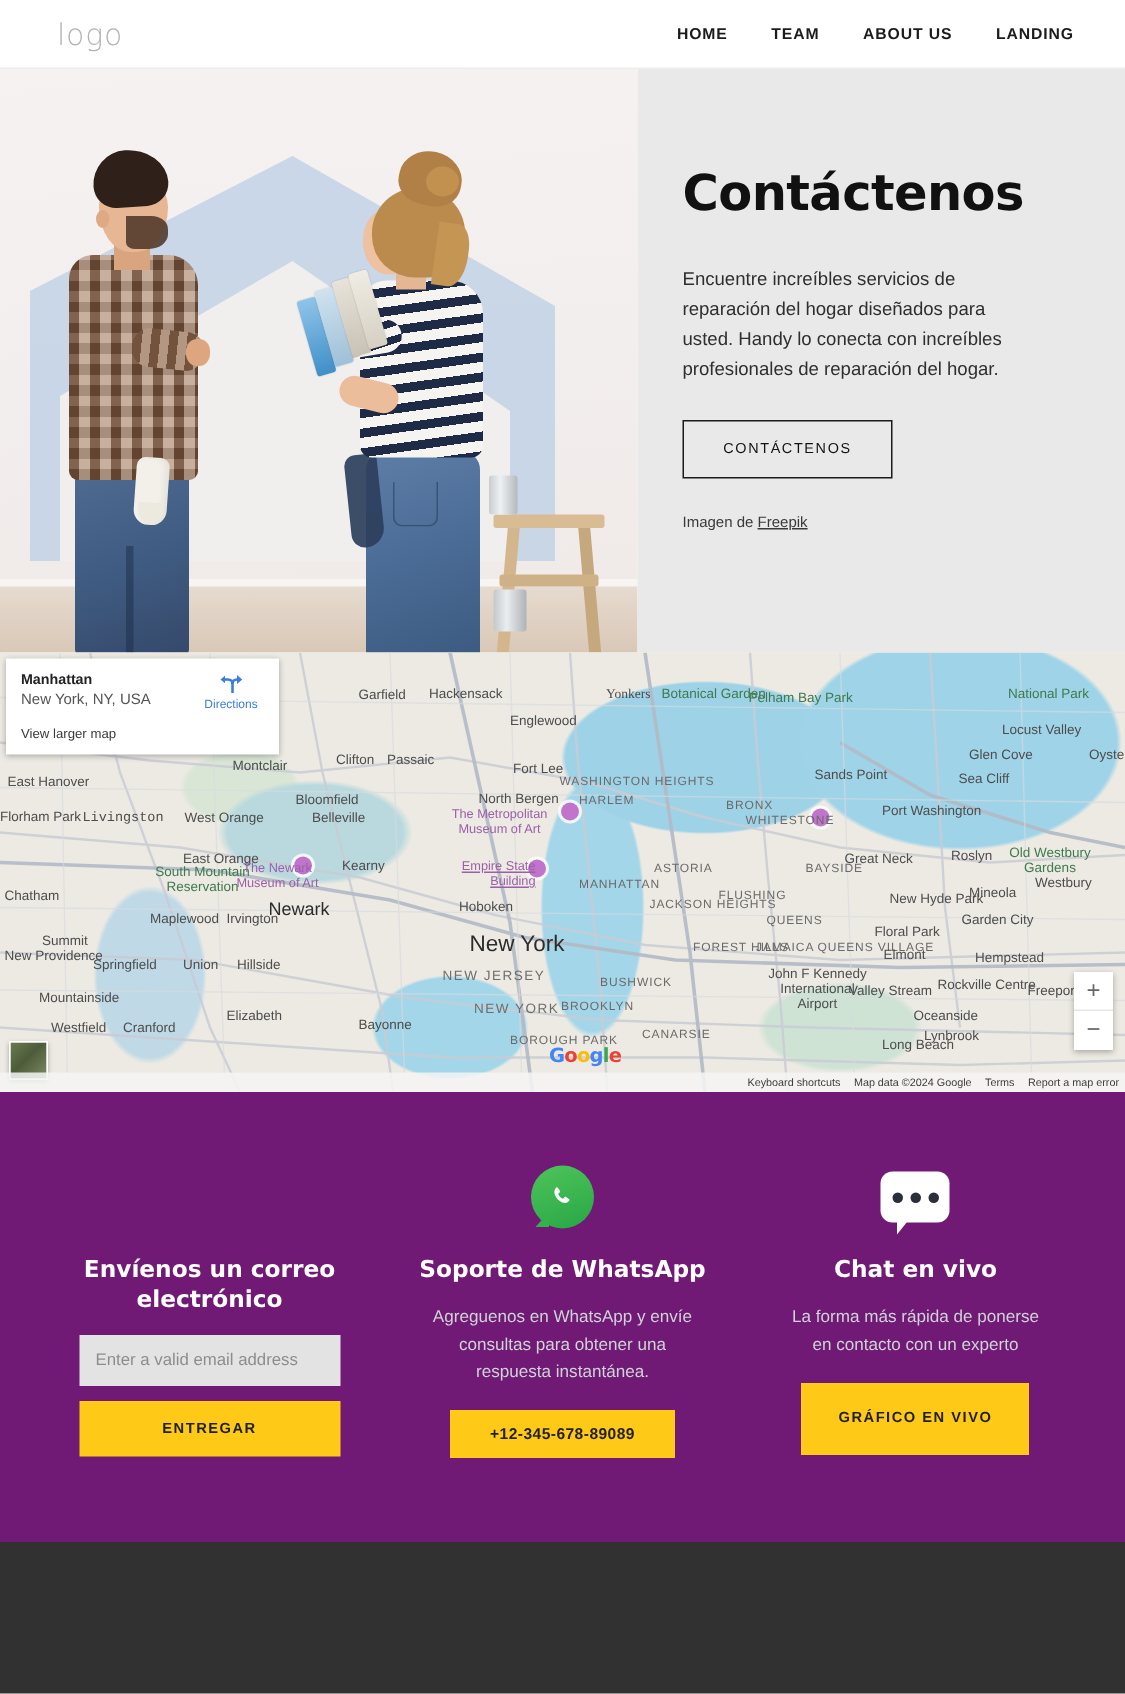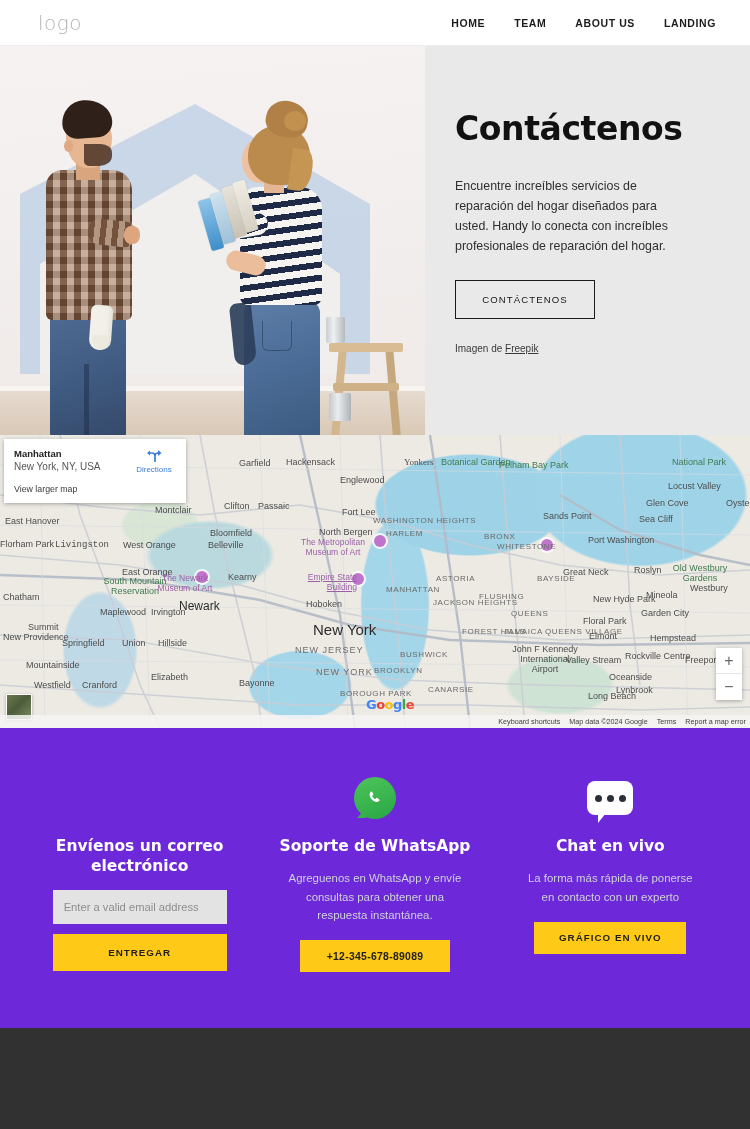--- a/index.html
+++ b/index.html
@@ -241,21 +241,21 @@
   .map-zoom div:first-child { border-bottom: 1px solid #e6e6e6; }
   .map-attr { position:absolute; right:0; bottom:0; left:0; height:13px; z-index:4;
     display:flex; justify-content:flex-end; align-items:center; gap:9px; padding-right:4px;
     font-size:7.2px; color:#3c3c3c; background: rgba(245,245,245,.86); }
   .map-attr span { white-space: nowrap; }
   .map-pin { position:absolute; z-index:3; width:12px; height:12px; border-radius:50% 50% 50% 50%;
     background:#c074cb; box-shadow:0 0 0 2px rgba(255,255,255,.8); }
 
   
   .dark {
-    background: #6d28d9;
+    background: #701a75;
     padding: 44px 22px 56px;
     display: flex;
   }
   .col { flex: 1; text-align: center; padding: 0 8px; }
   .col-1 { padding-top: 0px; }
   .col-icon { height: 52px; margin-bottom: 12px; display:flex; align-items:center; justify-content:center; }
   .wa-circle {
     width: 42px; height: 42px; border-radius: 50%;
     background: linear-gradient(160deg,#4ec45a,#28a745);
     display:flex; align-items:center; justify-content:center;
@@ -292,21 +292,21 @@
   }
   .email-input::placeholder { color: #8d8d8d; }
   .btn-yellow {
     display:block; border:none; cursor:pointer;
     background: #ffc917; color:#1f1f1f;
     font-weight: bold; letter-spacing: 1px;
     font-family:"Liberation Sans", sans-serif;
   }
   .btn-submit { width: 174px; height: 37px; margin: 0 auto; font-size: 9.8px; }
   .btn-phone  { width: 150px; height: 32px; margin: 0 auto; font-size: 10.4px; letter-spacing:.3px; }
-  .btn-chat   { width: 152px; height: 32px; margin: 0 auto; font-size: 9.8px; }
+  .btn-chat   { width: 152px; height: 48px; margin: 0 auto; font-size: 9.8px; }
 
   
   .footer {
     background: #313131;
     height: 108px;
     display:flex; align-items:center; justify-content:center;
   }
 </style>
 </head>
 <body>
@@ -444,21 +444,21 @@
         <div class="map-label lbl-town" style="left: 286px; top: 22px;">Hackensack</div>
         <div class="map-label lbl-town" style="left: 342px; top: 72px;">Fort Lee</div>
         <div class="map-label lbl-town" style="left: 224px; top: 66px;">Clifton</div>
         <div class="map-label lbl-town" style="left: 258px; top: 66px;">Passaic</div>
         <div class="map-label lbl-town" style="left: 239px; top: 23px;">Garfield</div>
         <div class="map-label lbl-town" style="left: 60px; top: 22px;">Fairfield</div>
         <div class="map-label lbl-town" style="left: 228px; top: 137px;">Kearny</div>
         <div class="map-label lbl-town" style="left: 319px; top: 92px;">North Bergen</div>
         <div class="map-label lbl-area" style="left: 386px; top: 94px;">HARLEM</div>
         <div class="map-label lbl-town" style="left: 155px; top: 70px;">Montclair</div>
-        <div class="map-label lbl-town" style="left: 163px; top: 93px; padding-left: 47px;">Bloomfield</div>
+        <div class="map-label lbl-town" style="left: 150px; top: 93px; padding-left: 47px;">Bloomfield</div>
         <div class="map-label lbl-town" style="left: 208px; top: 105px;">Belleville</div>
         <div class="map-label lbl-town" style="left: 123px; top: 105px;">West Orange</div>
         <div class="map-label lbl-town" style="left: 5px; top: 81px;">East Hanover</div>
         <div class="map-label lbl-town" style="left: 55px; top: 105px; font-family: Liberation Mono, monospace;">Livingston</div>
         <div class="map-label lbl-town" style="left: 0px; top: 104px;">Florham Park</div>
         <div class="map-label lbl-town" style="left: 122px; top: 132px;">East Orange</div>
         <div class="map-label lbl-park" style="left: 64px; top: 141px; white-space: normal; width: 70px; text-align: center; margin-left: 36px;">South Mountain Reservation</div>
         <div class="map-label lbl-town" style="left: 3px; top: 157px;">Chatham</div>
         <div class="map-label lbl-town" style="left: 100px; top: 172px;">Maplewood</div>
         <div class="map-label lbl-town" style="left: 151px; top: 172px;">Irvington</div>

